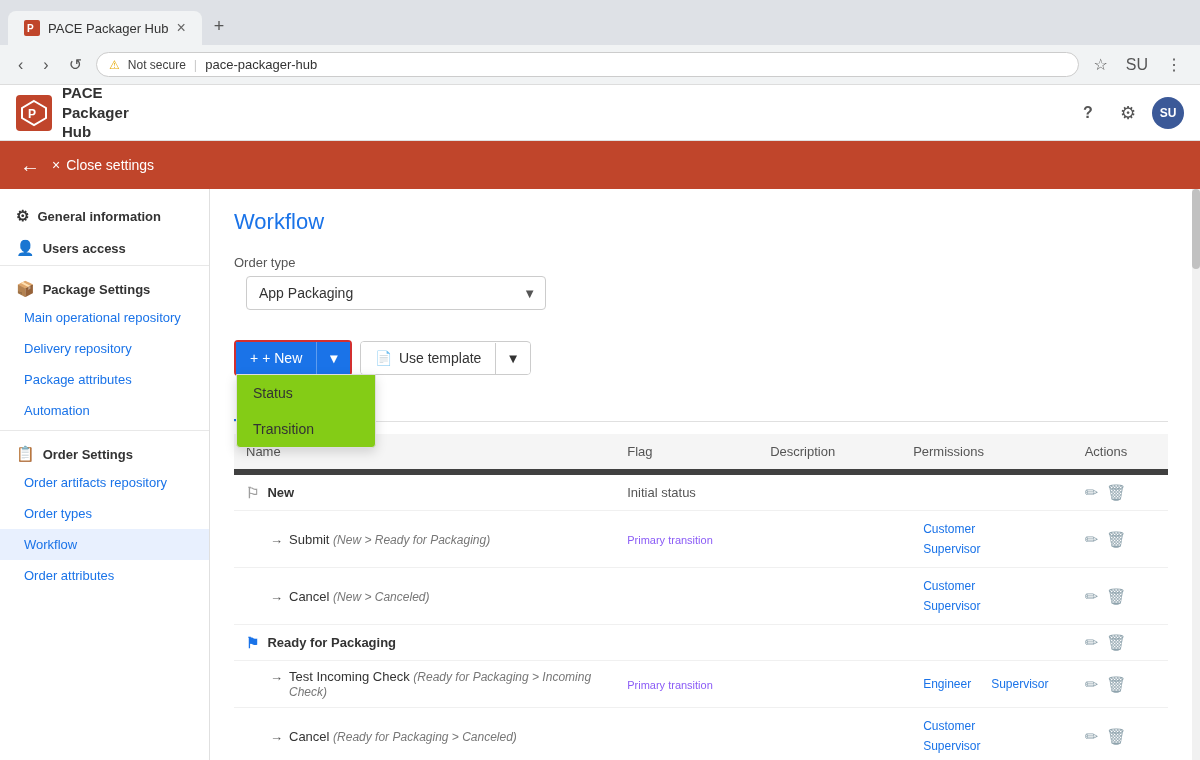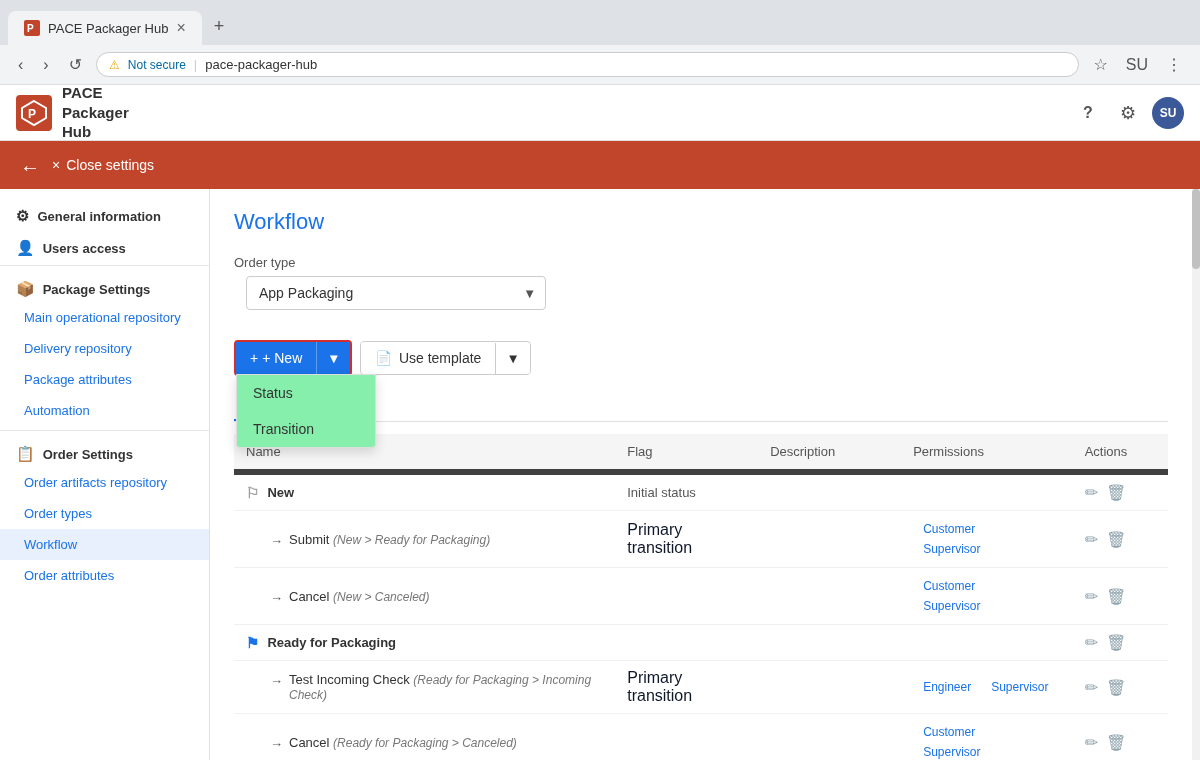--- a/index.html
+++ b/index.html
@@ -9,21 +9,21 @@
     .browser-chrome { background: #f1f3f4; border-bottom: 1px solid #ddd; }
     .browser-tabs { display: flex; align-items: flex-end; padding: 8px 0 0 8px; background: #dee1e6; }
     .browser-tab { display: flex; align-items: center; gap: 8px; padding: 8px 16px; background: #f1f3f4; border-radius: 8px 8px 0 0; font-size: 13px; color: #333; min-width: 180px; }
     .browser-tab .favicon { width: 16px; height: 16px; }
     .browser-tab .close-tab { margin-left: auto; cursor: pointer; color: #666; font-size: 16px; }
     .browser-tab-new { padding: 8px 12px; cursor: pointer; font-size: 18px; color: #555; }
     .browser-toolbar { display: flex; align-items: center; padding: 6px 12px; gap: 8px; background: #f1f3f4; }
     .browser-nav-btn { background: none; border: none; cursor: pointer; color: #555; font-size: 16px; padding: 4px 6px; border-radius: 4px; }
     .browser-address-bar { flex: 1; display: flex; align-items: center; background: #fff; border: 1px solid #ccc; border-radius: 20px; padding: 4px 12px; gap: 8px; font-size: 13px; }
     .browser-address-bar .lock-icon { color: #e6a800; font-size: 12px; }
-    .browser-address-bar .not-secure { color: #0369a1; font-size: 12px; }
+    .browser-address-bar .not-secure { color: #404040; font-size: 12px; }
     .browser-address-bar .url { color: #333; }
     .browser-toolbar-actions { display: flex; gap: 6px; align-items: center; }
     .browser-action-btn { background: none; border: none; cursor: pointer; color: #555; font-size: 16px; padding: 4px 6px; border-radius: 4px; }
 
     
     .app-header { display: flex; align-items: center; padding: 8px 16px; background: #fff; border-bottom: 1px solid #e0e0e0; height: 56px; }
     .app-logo { display: flex; align-items: center; gap: 10px; }
     .logo-icon { width: 36px; height: 36px; }
     .logo-text { font-size: 15px; font-weight: 600; color: #333; line-height: 1.3; }
     .app-header-actions { margin-left: auto; display: flex; gap: 8px; align-items: center; }
@@ -59,21 +59,21 @@
     .order-type-select { appearance: none; border: 1px solid #ccc; border-radius: 4px; padding: 8px 36px 8px 12px; font-size: 14px; color: #333; background: #fff; cursor: pointer; min-width: 300px; }
     .select-arrow { position: absolute; right: 10px; top: 50%; transform: translateY(-50%); pointer-events: none; color: #555; }
 
     
     .action-row { display: flex; align-items: center; gap: 8px; margin: 16px 0; }
 
     
     .new-btn-group { display: flex; align-items: stretch; border: 2px solid #d32f2f; border-radius: 4px; overflow: visible; position: relative; }
     .new-btn-main { background: #1a73e8; color: #fff; border: none; padding: 8px 14px; cursor: pointer; font-size: 14px; display: flex; align-items: center; gap: 6px; font-weight: 500; }
     .new-btn-dropdown { background: #1a73e8; color: #fff; border: none; border-left: 1px solid rgba(255,255,255,0.3); padding: 8px 10px; cursor: pointer; }
-    .new-dropdown-menu { position: absolute; top: 100%; left: 0; background: #86efac; border: 1px solid #ddd; border-radius: 0 0 4px 4px; z-index: 100; min-width: 140px; box-shadow: 0 4px 12px rgba(0,0,0,0.15); }
+    .new-dropdown-menu { position: absolute; top: 100%; left: 0; background: #84cc16; border: 1px solid #ddd; border-radius: 0 0 4px 4px; z-index: 100; min-width: 140px; box-shadow: 0 4px 12px rgba(0,0,0,0.15); }
     .new-dropdown-menu-item { padding: 10px 16px; cursor: pointer; font-size: 14px; color: #333; }
 
     
     .use-template-btn { display: flex; align-items: center; gap: 0; border: 1px solid #ccc; border-radius: 4px; overflow: hidden; }
     .use-template-main { background: #fff; color: #333; border: none; padding: 8px 14px; cursor: pointer; font-size: 14px; display: flex; align-items: center; gap: 6px; }
     .use-template-main .tmpl-icon { color: #666; }
     .use-template-dropdown { background: #fff; color: #333; border: none; border-left: 1px solid #ccc; padding: 8px 10px; cursor: pointer; }
 
     
     .view-tabs { display: flex; gap: 0; margin-bottom: 12px; border-bottom: 1px solid #e0e0e0; }
@@ -93,21 +93,21 @@
     
     .transition-name { color: #333; padding-left: 24px; display: flex; align-items: flex-start; gap: 6px; }
     .transition-arrow { color: #555; }
     .transition-label { font-weight: 500; text-align: center; }
     .transition-detail { color: #777; font-style: italic; font-size: 12px; }
 
     
     .perm-badge { display: inline-block; padding: 3px 10px; border-radius: 3px; font-size: 12px; color: #1a73e8; font-weight: 500; cursor: pointer; }
 
     
-    .primary-badge { color: #0f172a; font-size: 16px; }
+    .primary-badge { color: #8b5cf6; font-size: 11px; }
 
     
     .actions-cell { display: flex; gap: 8px; align-items: center; }
     .action-icon { color: #90a4ae; cursor: pointer; font-size: 16px; }
   </style>
 </head>
 <body>
 
 <div class="browser-chrome">
   <div class="browser-tabs">

